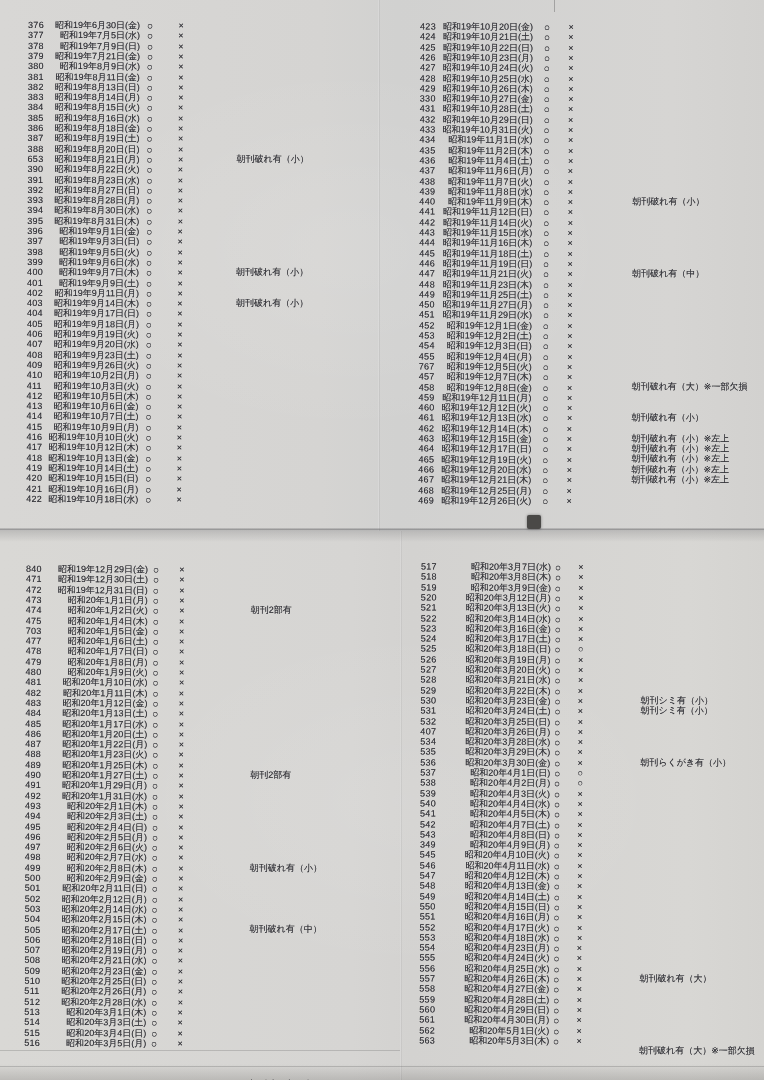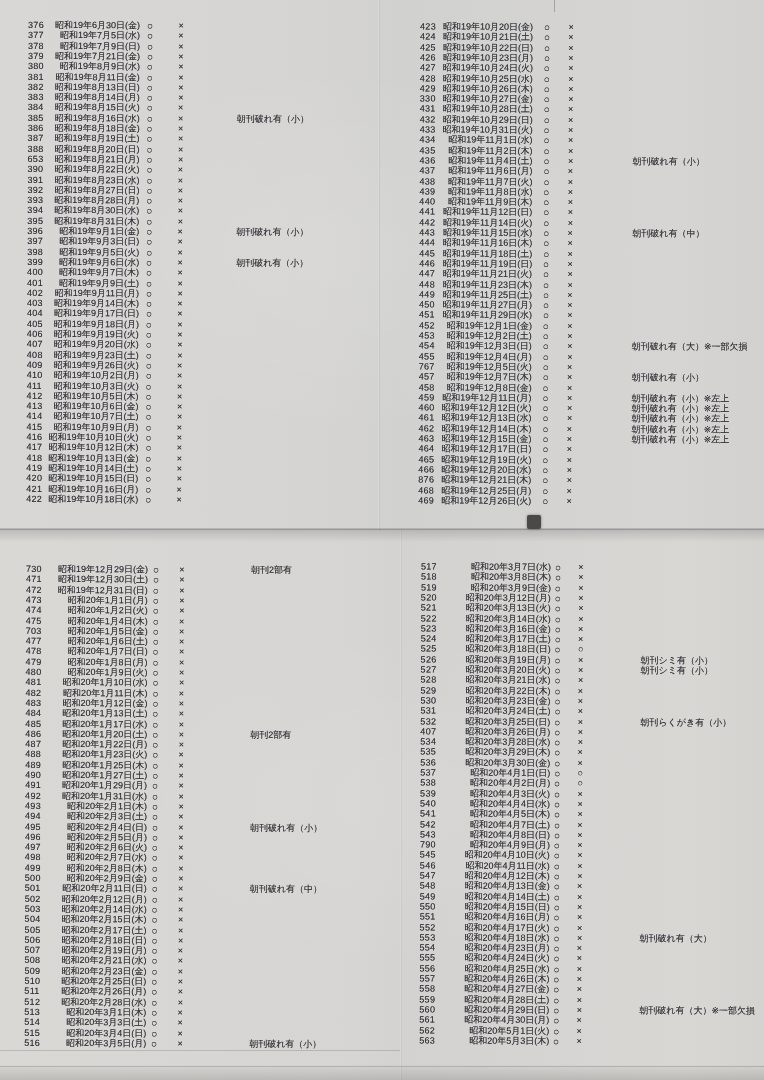--- a/index.html
+++ b/index.html
@@ -41,21 +41,21 @@
   .content{position:absolute;left:0;top:0;width:764px;height:1080px;
     transform:rotate(0.22deg);transform-origin:60px 40px;}
   .block{position:absolute;font-size:9px;line-height:11px;color:#34343a;
     text-shadow:0 0 .5px rgba(55,55,60,.65);}
   .row{position:absolute;left:0;height:11px;width:345px;}
   .cell{position:absolute;top:0;}
   .n{left:0;width:22px;letter-spacing:.3px;}
   .d{left:var(--dL);width:124px;text-align:right;white-space:nowrap;}
   .c{left:var(--c1);width:14px;text-align:center;font-size:10px;font-weight:bold;}
   .x2{left:var(--c2);width:14px;text-align:center;font-size:9px;}
-  .nt{left:var(--nL);white-space:nowrap;}
+  .nt{left:var(--nL);white-space:nowrap;margin-top:40px;}
 </style>
 </head>
 <body>
 
 <div class="photo">
   <div class="sheet top"></div>
   <div class="sheet bottom"></div>
   <div class="light1"></div>
   <div class="light2"></div>
   <div class="crease v-top"></div>
@@ -624,41 +624,41 @@
           <span class="cell c">○</span>
           <span class="cell x2">×</span>
         </div>
         <div class="row" style="top: 442.9px;">
           <span class="cell n">466</span>
           <span class="cell d">昭和19年12月20日(水)</span>
           <span class="cell c">○</span>
           <span class="cell x2">×</span>
         </div>
         <div class="row" style="top: 453.2px;">
-          <span class="cell n">876</span>
+          <span class="cell n">467</span>
           <span class="cell d">昭和19年12月21日(木)</span>
           <span class="cell c">○</span>
           <span class="cell x2">×</span>
         </div>
         <div class="row" style="top: 463.5px;">
           <span class="cell n">468</span>
           <span class="cell d">昭和19年12月25日(月)</span>
           <span class="cell c">○</span>
           <span class="cell x2">×</span>
         </div>
         <div class="row" style="top: 473.8px;">
           <span class="cell n">469</span>
           <span class="cell d">昭和19年12月26日(火)</span>
           <span class="cell c">○</span>
           <span class="cell x2">×</span>
         </div>
       </div>
     <div class="block" style="left:28px;top:564px;--dL:-2px;--c1:123px;--c2:149px;--nL:225px;">
         <div class="row" style="top: 0px;">
-          <span class="cell n">730</span>
+          <span class="cell n">840</span>
           <span class="cell d">昭和19年12月29日(金)</span>
           <span class="cell c">○</span>
           <span class="cell x2">×</span>
           <span class="cell nt">朝刊2部有</span>
         </div>
         <div class="row" style="top: 10.3px;">
           <span class="cell n">471</span>
           <span class="cell d">昭和19年12月30日(土)</span>
           <span class="cell c">○</span>
           <span class="cell x2">×</span>
@@ -1098,21 +1098,21 @@
           <span class="cell c">○</span>
           <span class="cell x2">×</span>
         </div>
         <div class="row" style="top: 267.8px;">
           <span class="cell n">543</span>
           <span class="cell d">昭和20年4月8日(日)</span>
           <span class="cell c">○</span>
           <span class="cell x2">×</span>
         </div>
         <div class="row" style="top: 278.1px;">
-          <span class="cell n">790</span>
+          <span class="cell n">349</span>
           <span class="cell d">昭和20年4月9日(月)</span>
           <span class="cell c">○</span>
           <span class="cell x2">×</span>
         </div>
         <div class="row" style="top: 288.4px;">
           <span class="cell n">545</span>
           <span class="cell d">昭和20年4月10日(火)</span>
           <span class="cell c">○</span>
           <span class="cell x2">×</span>
         </div>

